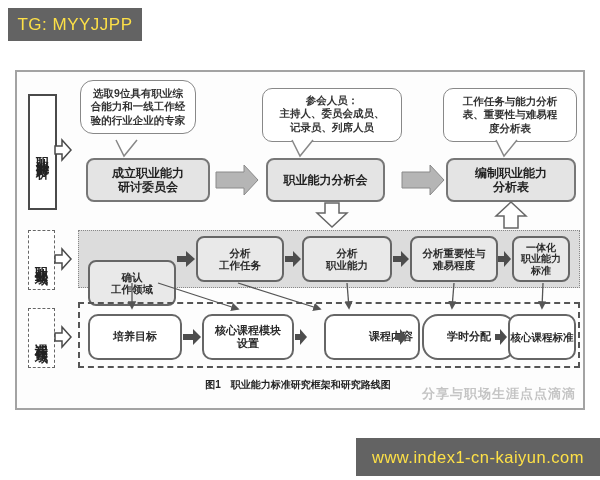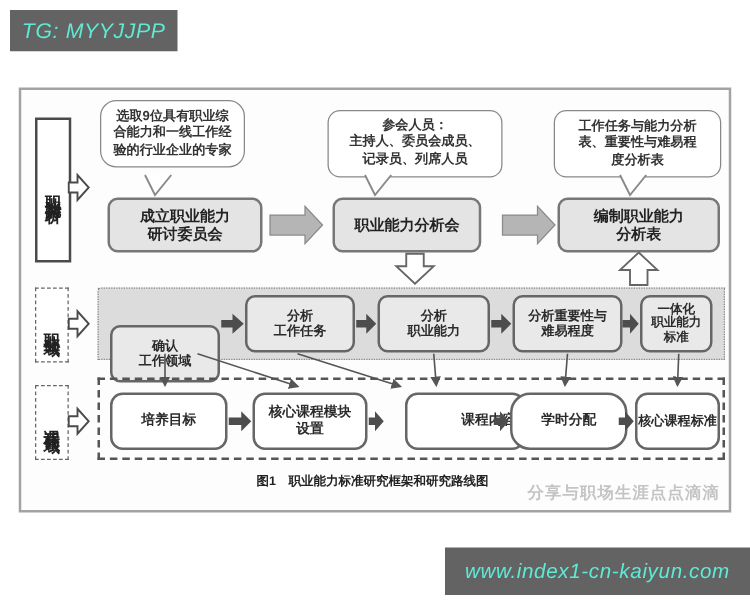--- a/index.html
+++ b/index.html
@@ -1,20 +1,20 @@
 <!DOCTYPE html>
 <html><head>
 <meta charset="utf-8">
 <style>
   html,body{margin:0;padding:0;background:#ffffff;}
   body{width:600px;height:480px;position:relative;overflow:hidden;
        font-family:"Liberation Sans","DejaVu Sans",sans-serif;color:#2b2b2b;}
 
-  .badge{position:absolute;background:#636363;color:#5eead4;display:flex;
-         align-items:center;justify-content:center;font-size:17px;letter-spacing:.5px;font-style:italic;}
+  .badge{position:absolute;background:#636363;color:#fde047;display:flex;
+         align-items:center;justify-content:center;font-size:17px;letter-spacing:.5px;}
   #tg-badge{left:8px;top:8px;width:134px;height:33px;}
   #url-badge{left:356px;top:438px;width:244px;height:38px;font-size:16.5px;}
 
   #frame{position:absolute;left:15px;top:70px;width:566px;height:336px;
          border:2px solid #a3a3a3;background:#fdfdfd;}
 
   .vlabel{position:absolute;background:#fff;display:flex;align-items:center;justify-content:center;
           writing-mode:vertical-rl;text-orientation:upright;font-size:13px;font-weight:bold;
           letter-spacing:2px;color:#222;line-height:1;}
   #vl1{left:28px;top:94px;width:25px;height:112px;border:2px solid #4a4a4a;}
@@ -43,21 +43,21 @@
   #r2b3{left:302px;width:90px;}
   #r2b4{left:410px;width:88px;}
   #r2b5{left:512px;width:58px;font-size:10px;}
 
   #dashed-area{position:absolute;left:78px;top:302px;width:502px;height:66px;
                border:2px dashed #555;box-sizing:border-box;background:transparent;}
   .r3{background:#fff;border:2px solid #666;border-radius:10px;font-size:11px;top:314px;height:46px;}
   #r3b1{left:88px;width:94px;}
   #r3b2{left:202px;width:92px;}
   #r3b3{left:324px;width:96px;padding-left:38px;}
-  #r3b4{left:408px;width:94px;border-radius:16px;}
+  #r3b4{left:422px;width:94px;border-radius:16px;}
   #r3b5{left:508px;width:68px;font-size:10.5px;}
 
   #caption{position:absolute;left:15px;top:378px;width:566px;text-align:center;
            font-size:10px;font-weight:bold;color:#222;}
   #watermark{position:absolute;right:24px;top:385px;font-size:13px;font-weight:bold;
              color:rgba(150,150,150,.55);letter-spacing:1px;}
 
   #overlay{position:absolute;left:0;top:0;width:600px;height:480px;pointer-events:none;}
 </style>
 </head>

